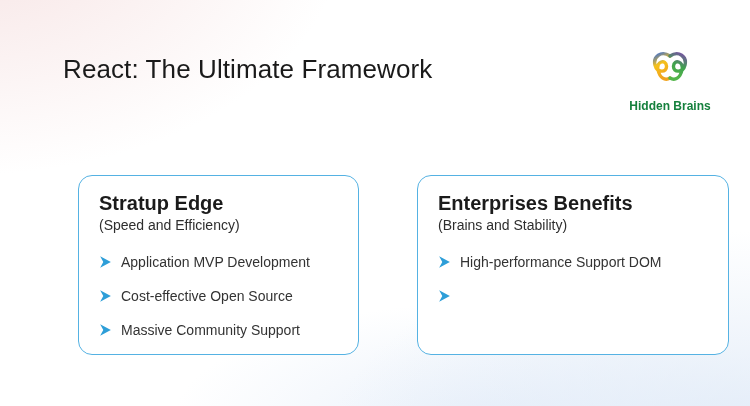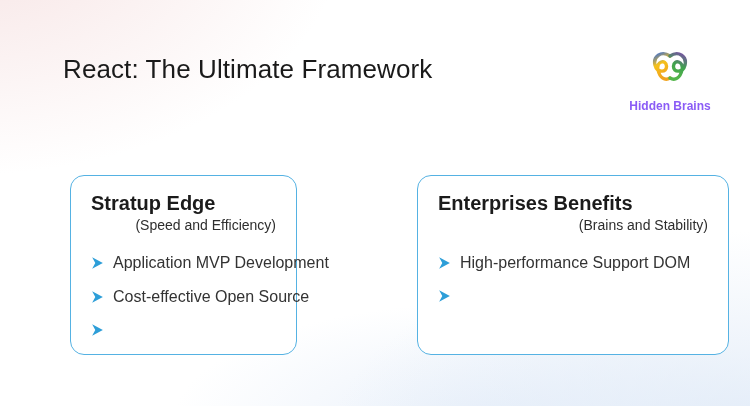--- a/index.html
+++ b/index.html
@@ -32,58 +32,57 @@
     position: absolute;
     left: 624px; top: 50px;
     width: 92px;
     text-align: center;
   }
   .logo-mark { width: 42px; height: 44px; display: inline-block; }
   .logo-text {
     margin-top: 1px;
     font-size: 12px;
     font-weight: 700;
-    color: #8b5cf6;
+    color: #15803d;
     white-space: nowrap;
   }
 
   
   .card {
     position: absolute;
     top: 175px;
     height: 180px;
     background: #ffffff;
     border: 1.5px solid #55b2e3;
     border-radius: 14px;
     padding: 15px 20px 0 20px;
   }
-  .card-left  { left: 70px;  width: 227px; }
+  .card-left  { left: 78px;  width: 281px; }
   .card-right { left: 417px; width: 312px; }
 
   .card-title {
     font-size: 20px;
     font-weight: 700;
     color: #1b1b1b;
     line-height: 24px;
   }
   .card-subtitle {
     font-size: 14px;
     font-weight: 400;
     color: #2e2e2e;
     line-height: 18px;
     margin-top: 1px;
-    text-align: right;
   }
   .bullet-list { list-style: none; margin-top: 21px; }
   .bullet-item {
     display: flex;
-    align-items: center;
+    align-items: flex-start;
     gap: 9px;
     margin-bottom: 19px;
-    font-size: 16px;
+    font-size: 14px;
     color: #333333;
     line-height: 15px;
     white-space: nowrap;
   }
   .chevron { width: 13px; height: 14px; flex: 0 0 13px; }
 </style>
 </head>
 <body>
 
 <div class="canvas">
@@ -125,20 +124,21 @@
       <li class="bullet-item">
         <svg class="chevron" viewBox="0 0 15 17">
             <path d="M1 1.5 L14 8.5 L1 15.5 L4.8 8.5 Z" fill="#2d9ed8"></path>
           </svg>
         <span>Cost-effective Open Source</span>
       </li>
       <li class="bullet-item">
         <svg class="chevron" viewBox="0 0 15 17">
             <path d="M1 1.5 L14 8.5 L1 15.5 L4.8 8.5 Z" fill="#2d9ed8"></path>
           </svg>
+        <span>Massive Community Support</span>
       </li>
     </ul>
   </section>
 
   <section class="card card-right">
     <h2 class="card-title">Enterprises Benefits</h2>
     <div class="card-subtitle">(Brains and Stability)</div>
     <ul class="bullet-list">
       <li class="bullet-item">
         <svg class="chevron" viewBox="0 0 15 17">

